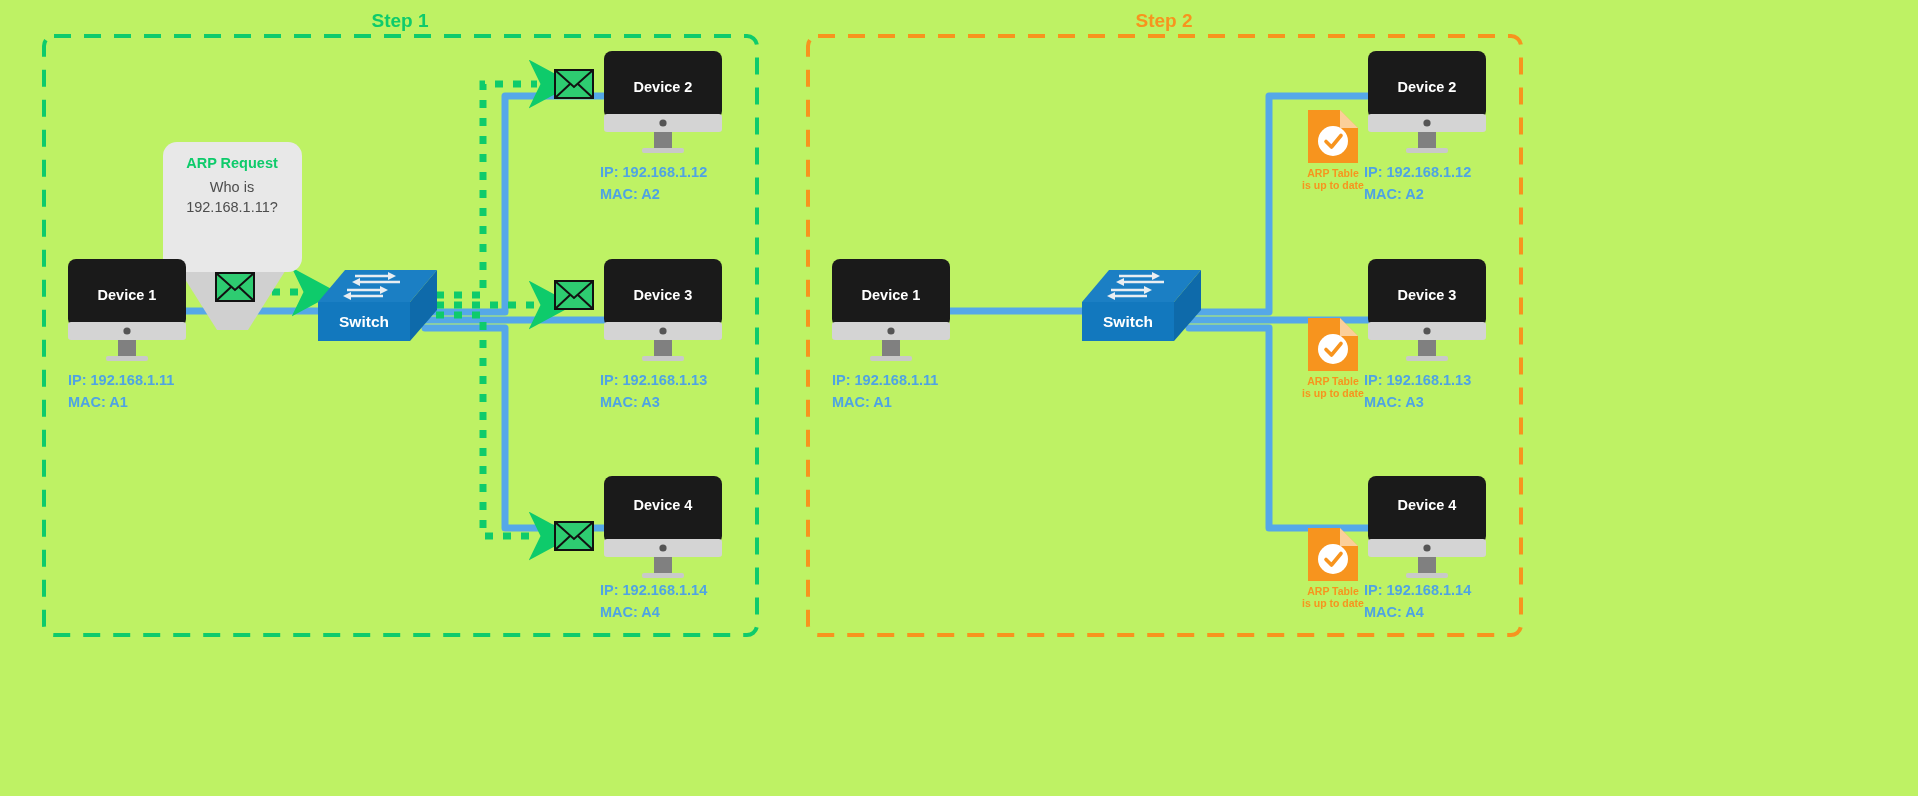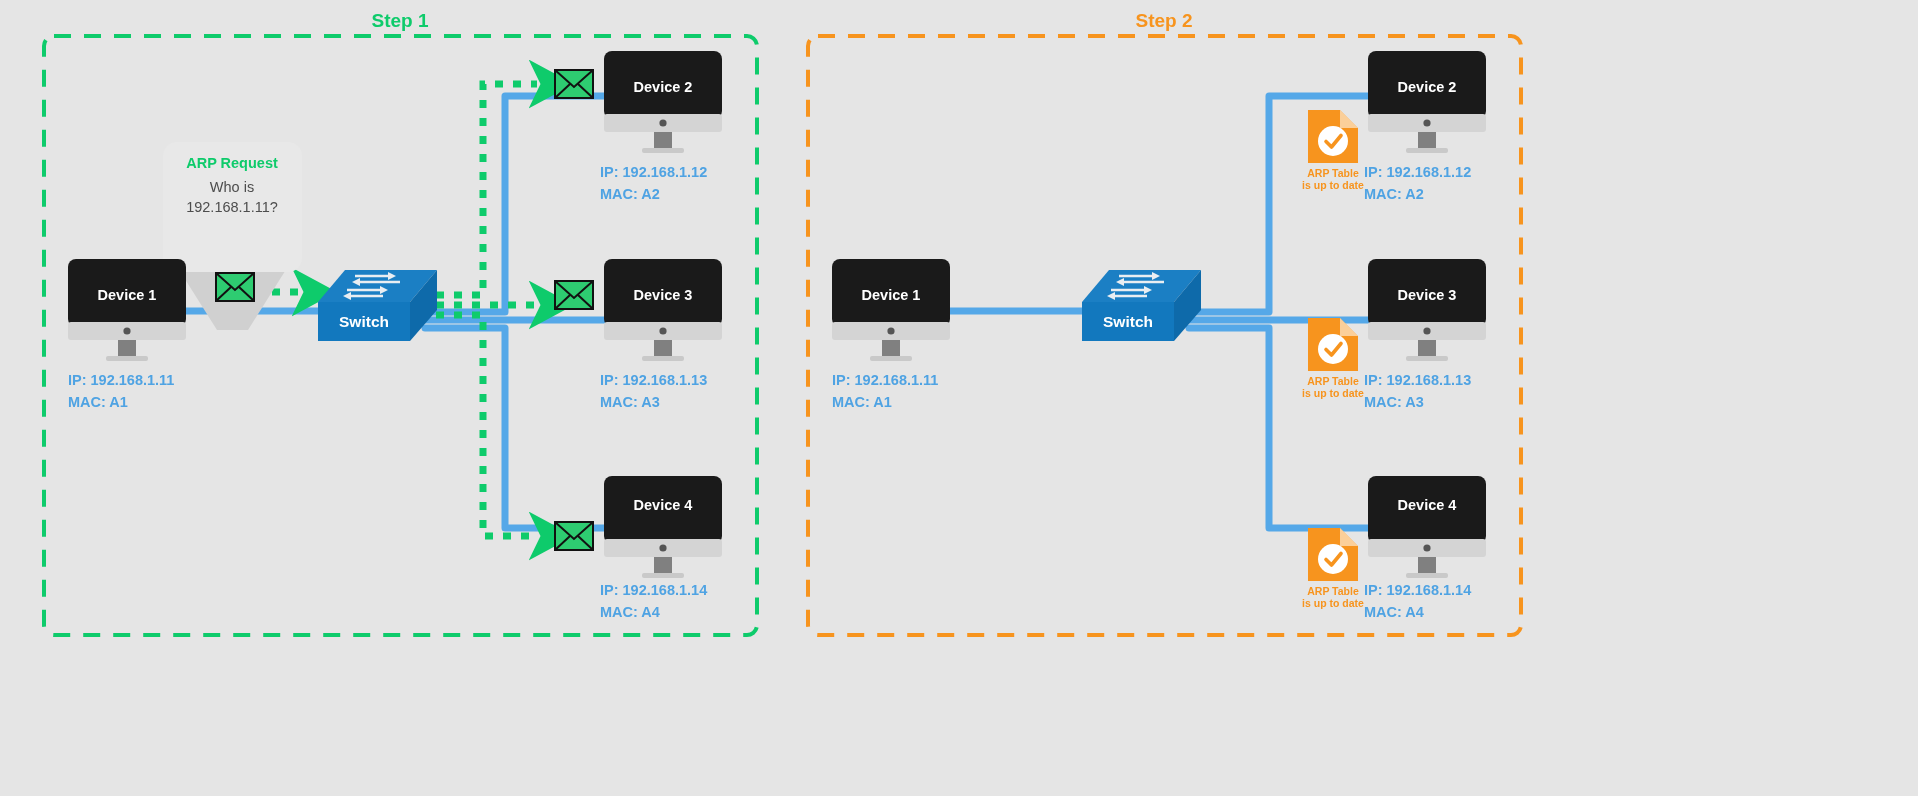--- a/index.html
+++ b/index.html
@@ -1,17 +1,17 @@
 <!DOCTYPE html>
 <html><head>
 <meta charset="utf-8">
 <style>
   html,body{margin:0;padding:0;background:#ffffff;}
   body{width:1918px;height:796px;font-family:"Liberation Sans",sans-serif;overflow:hidden;}
-  #stage{position:relative;width:1918px;height:796px;background:#e5e5e5;}
+  #stage{position:relative;width:1918px;height:796px;background:#bef264;}
   svg{display:block;}
 </style>
 </head>
 <body>
 
 <div id="stage">
 <svg width="1918" height="796" viewBox="0 0 1918 796" xmlns="http://www.w3.org/2000/svg">
 
   <defs>
 

